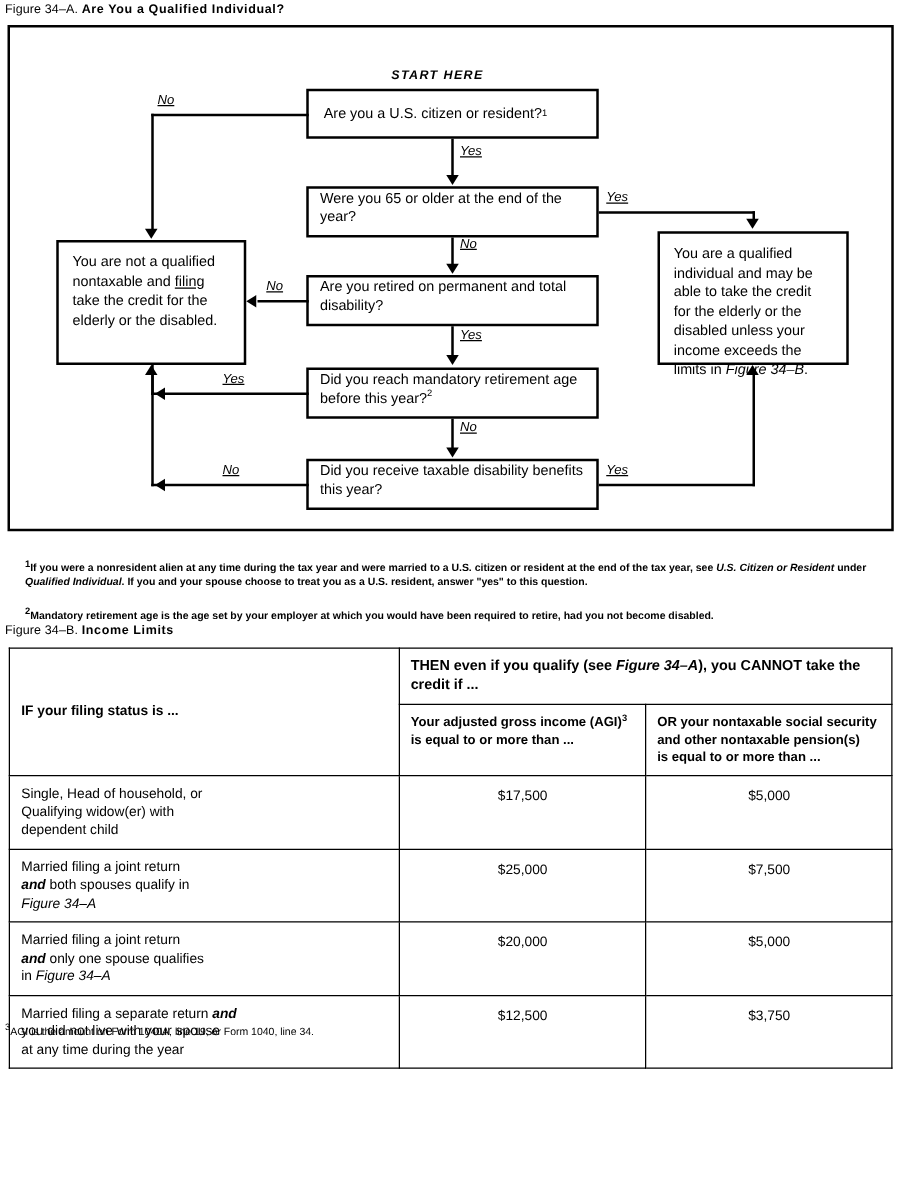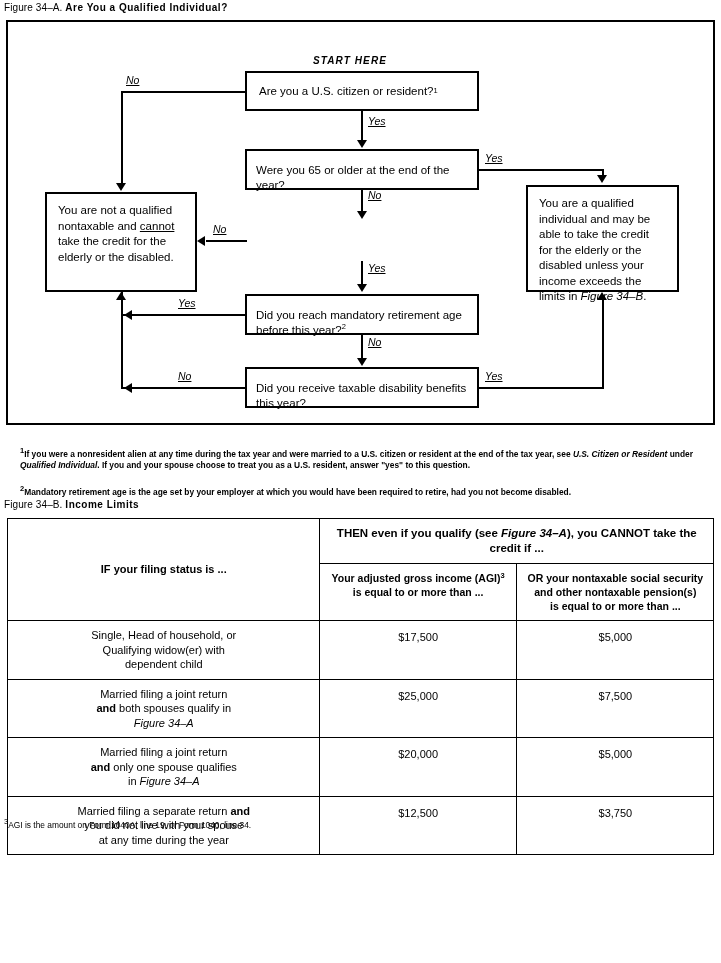--- a/index.html
+++ b/index.html
@@ -20,29 +20,29 @@
   #flow-frame{
     position:absolute;left:6px;top:20px;width:709px;height:405px;
     border:2px solid #000;box-sizing:border-box;background:#fff;
   }
 
   
   .fbox{
     position:absolute;border:2px solid #000;box-sizing:border-box;background:#fff;
     font-size:11.5px;line-height:15px;
   }
-  .fbox .inner{padding:12px 9px;}
+  .fbox .inner{padding:1px 9px;}
   .fbox.center .inner{display:flex;align-items:center;height:100%;padding:0 12px;}
   .fbox.terminal{font-size:11.5px;line-height:15.5px;}
   .fbox.terminal .inner{padding:9px 11px;}
 
   sup{font-size:7.5px;vertical-align:super;line-height:0;}
   .u{text-decoration:underline;}
   .it{font-style:italic;}
-  .bi{font-weight:bold;}
+  .bi{font-style:italic;font-weight:bold;}
 
   
   #start-here{
     position:absolute;font-style:italic;font-weight:bold;font-size:10px;
     letter-spacing:1.1px;
   }
 
   
   .ln-h{position:absolute;height:0;border-top:2px solid #000;}
   .ln-v{position:absolute;width:0;border-left:2px solid #000;}
@@ -56,21 +56,21 @@
   #fig-a-notes{position:absolute;left:4px;top:433px;width:713px;font-size:8.4px;line-height:11.2px;}
   #fig-a-notes p{margin:16px;font-weight:bold;}
   #fig-b-note{position:absolute;left:4px;top:820px;font-size:8.4px;line-height:11.2px;}
 
   
   #income-table{
     position:absolute;left:7px;top:518px;width:707px;
     border-collapse:collapse;table-layout:fixed;background:#fff;
   }
   #income-table td,#income-table th{
-    border:1.5px solid #000;vertical-align:top;text-align:center;font-weight:normal;
+    border:1.5px solid #000;vertical-align:top;text-align:left;font-weight:normal;
     font-size:11px;line-height:14.5px;padding:7px 8px 7px 9px;
   }
   #income-table .c1{width:211px;}
   #income-table .c2{width:272px;}
   #income-table .c3{width:224px;}
   #income-table .mid{vertical-align:middle;}
   #income-table .num{text-align:center;vertical-align:top;padding-top:9px;}
   .h-then{font-weight:bold;font-size:11.5px;line-height:15px;}
   .h-sub{font-weight:bold;font-size:10.5px;line-height:14px;}
   .h-if{font-weight:bold;font-size:11px;}
@@ -92,33 +92,36 @@
     <div class="inner">
         <span>Are you a U.S. citizen or resident?</span>
         <sup>1</sup>
       </div>
   </div>
 
   <div class="fbox" style="left:237px;top:127px;width:234px;height:41px;">
     <div class="inner"><span>Were you 65 or older at the end of the year?</span></div>
   </div>
 
+  <div class="fbox" style="left:237px;top:198px;width:234px;height:41px;">
+    <div class="inner"><span>Are you retired on permanent and total disability?</span></div>
+  </div>
 
   <div class="fbox" style="left:237px;top:272px;width:234px;height:41px;">
     <div class="inner"><span>Did you reach mandatory retirement age before this year?</span><sup>2</sup></div>
   </div>
 
   <div class="fbox" style="left:237px;top:345px;width:234px;height:41px;">
     <div class="inner"><span>Did you receive taxable disability benefits this year?</span></div>
   </div>
 
   <div class="fbox terminal" style="left:37px;top:170px;width:152px;height:100px;">
     <div class="inner">
       <div>You are not a qualified</div>
-      <div><span>nontaxable and </span><span class="u">cannot</span></div>
+      <div><span>nontaxable and </span><span class="u">filing</span></div>
       <div>take the credit for the</div>
       <div>elderly or the disabled.</div>
     </div>
   </div>
 
   <div class="fbox terminal" style="left:518px;top:163px;width:153px;height:107px;">
     <div class="inner">
       <div>You are a qualified</div>
       <div>individual and may be</div>
       <div>able to take the credit</div>

